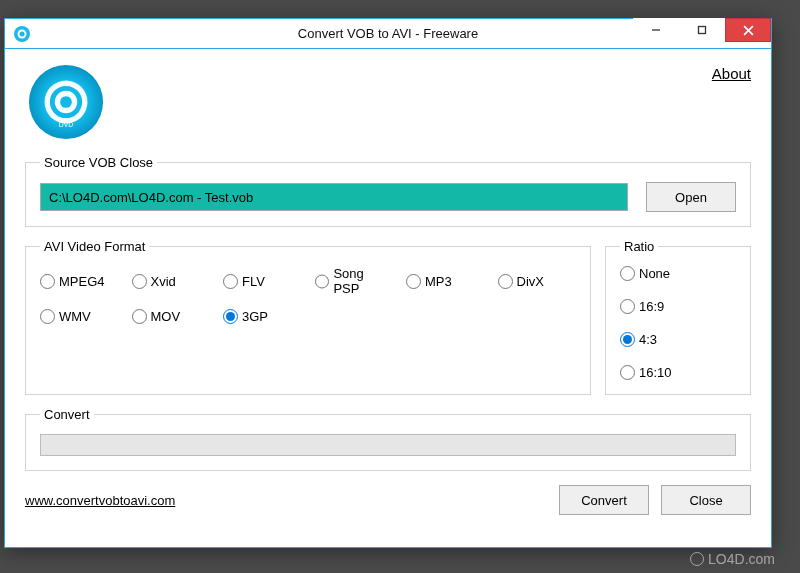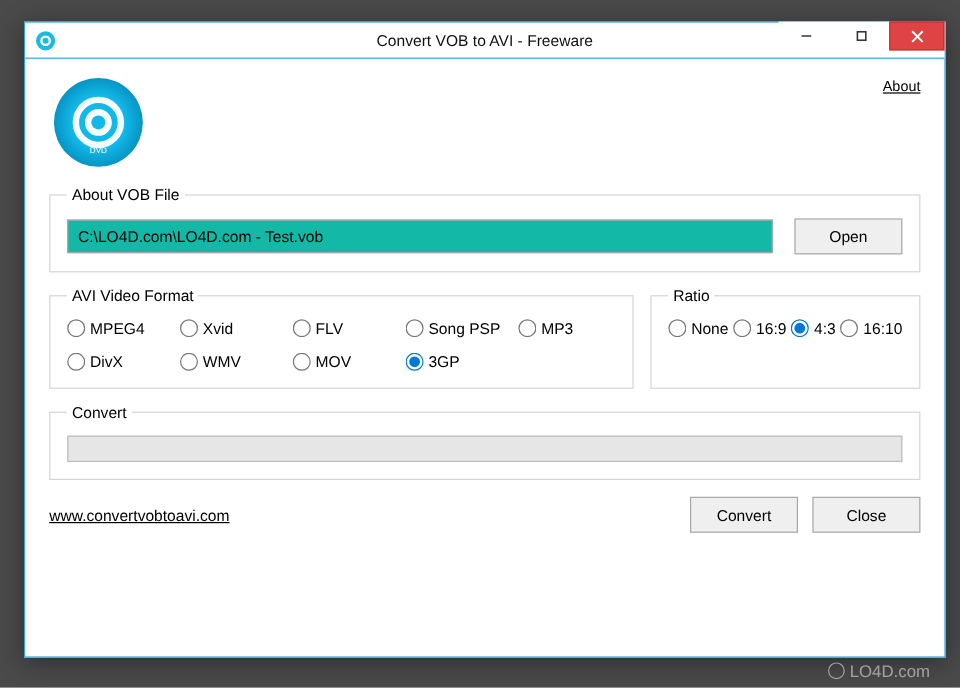--- a/index.html
+++ b/index.html
@@ -9,21 +9,21 @@
       background: #4a4a4a;
       font-family: "Segoe UI", Tahoma, sans-serif;
       font-size: 13px;
       width: 800px;
       height: 573px;
       position: relative;
       overflow: hidden;
     }
     .window {
       position: absolute;
-      left: 20px;
+      left: 4px;
       top: 18px;
       width: 768px;
       height: 530px;
       background: #fff;
       border: 1px solid #2ea7e0;
       box-shadow: 0 4px 20px rgba(0,0,0,0.4);
     }
     .titlebar {
       height: 30px;
       background: #fff;
@@ -92,21 +92,21 @@
       font-weight: bold;
       letter-spacing: 3px;
       color: #28c7e8;
       margin-left: 16px;
       text-transform: uppercase;
     }
     .about-link {
       margin-left: auto;
       text-decoration: underline;
       color: #000;
-      font-size: 12px;
+      font-size: 15px;
       align-self: flex-start;
       margin-top: 4px;
     }
     fieldset {
       border: 1px solid #d4d4d4;
       border-radius: 0;
       margin: 0 0 12px 0;
       padding: 12px 14px 14px 14px;
     }
     legend {
@@ -140,28 +140,28 @@
     }
     .format-ratio-row {
       display: flex;
       gap: 14px;
       margin-bottom: 12px;
     }
     .format-fieldset { flex: 1; margin: 0; }
     .ratio-fieldset { width: 146px; margin: 0; }
     .radio-grid {
       display: grid;
-      grid-template-columns: repeat(5, 1fr);
+      grid-template-columns: repeat(6, 1fr);
       row-gap: 18px;
       column-gap: 4px;
       gap: 13px;
     }
     .ratio-grid {
       display: grid;
-      grid-template-columns: repeat(4, 1fr);
+      grid-template-columns: repeat(1, 1fr);
       row-gap: 18px;
       column-gap: 4px;
     }
     .radio-item {
       display: flex;
       align-items: center;
       gap: 4px;
       font-size: 13px;
     }
     .radio-item input[type=radio] {
@@ -255,21 +255,21 @@
           <circle cx="40" cy="40" r="22" fill="#fff" opacity="0.95"></circle>
           <circle cx="40" cy="40" r="14" fill="none" stroke="#12b8e8" stroke-width="5"></circle>
           <circle cx="40" cy="40" r="6" fill="#12b8e8"></circle>
           <text x="40" y="66" text-anchor="middle" font-size="7" fill="#fff" font-family="Arial">DVD</text>
         </svg>
       </div>
       <a class="about-link">About</a>
     </div>
 
     <fieldset>
-      <legend>About VOB File</legend>
+      <legend>Source VOB Close</legend>
       <div class="source-row">
         <input type="text" value="C:\LO4D.com\LO4D.com - Test.vob" style="">
         <button class="btn">Open</button>
       </div>
     </fieldset>
 
     <div class="format-ratio-row">
       <fieldset class="format-fieldset">
         <legend>AVI Video Format</legend>
         <div class="radio-grid" id="format-grid">

